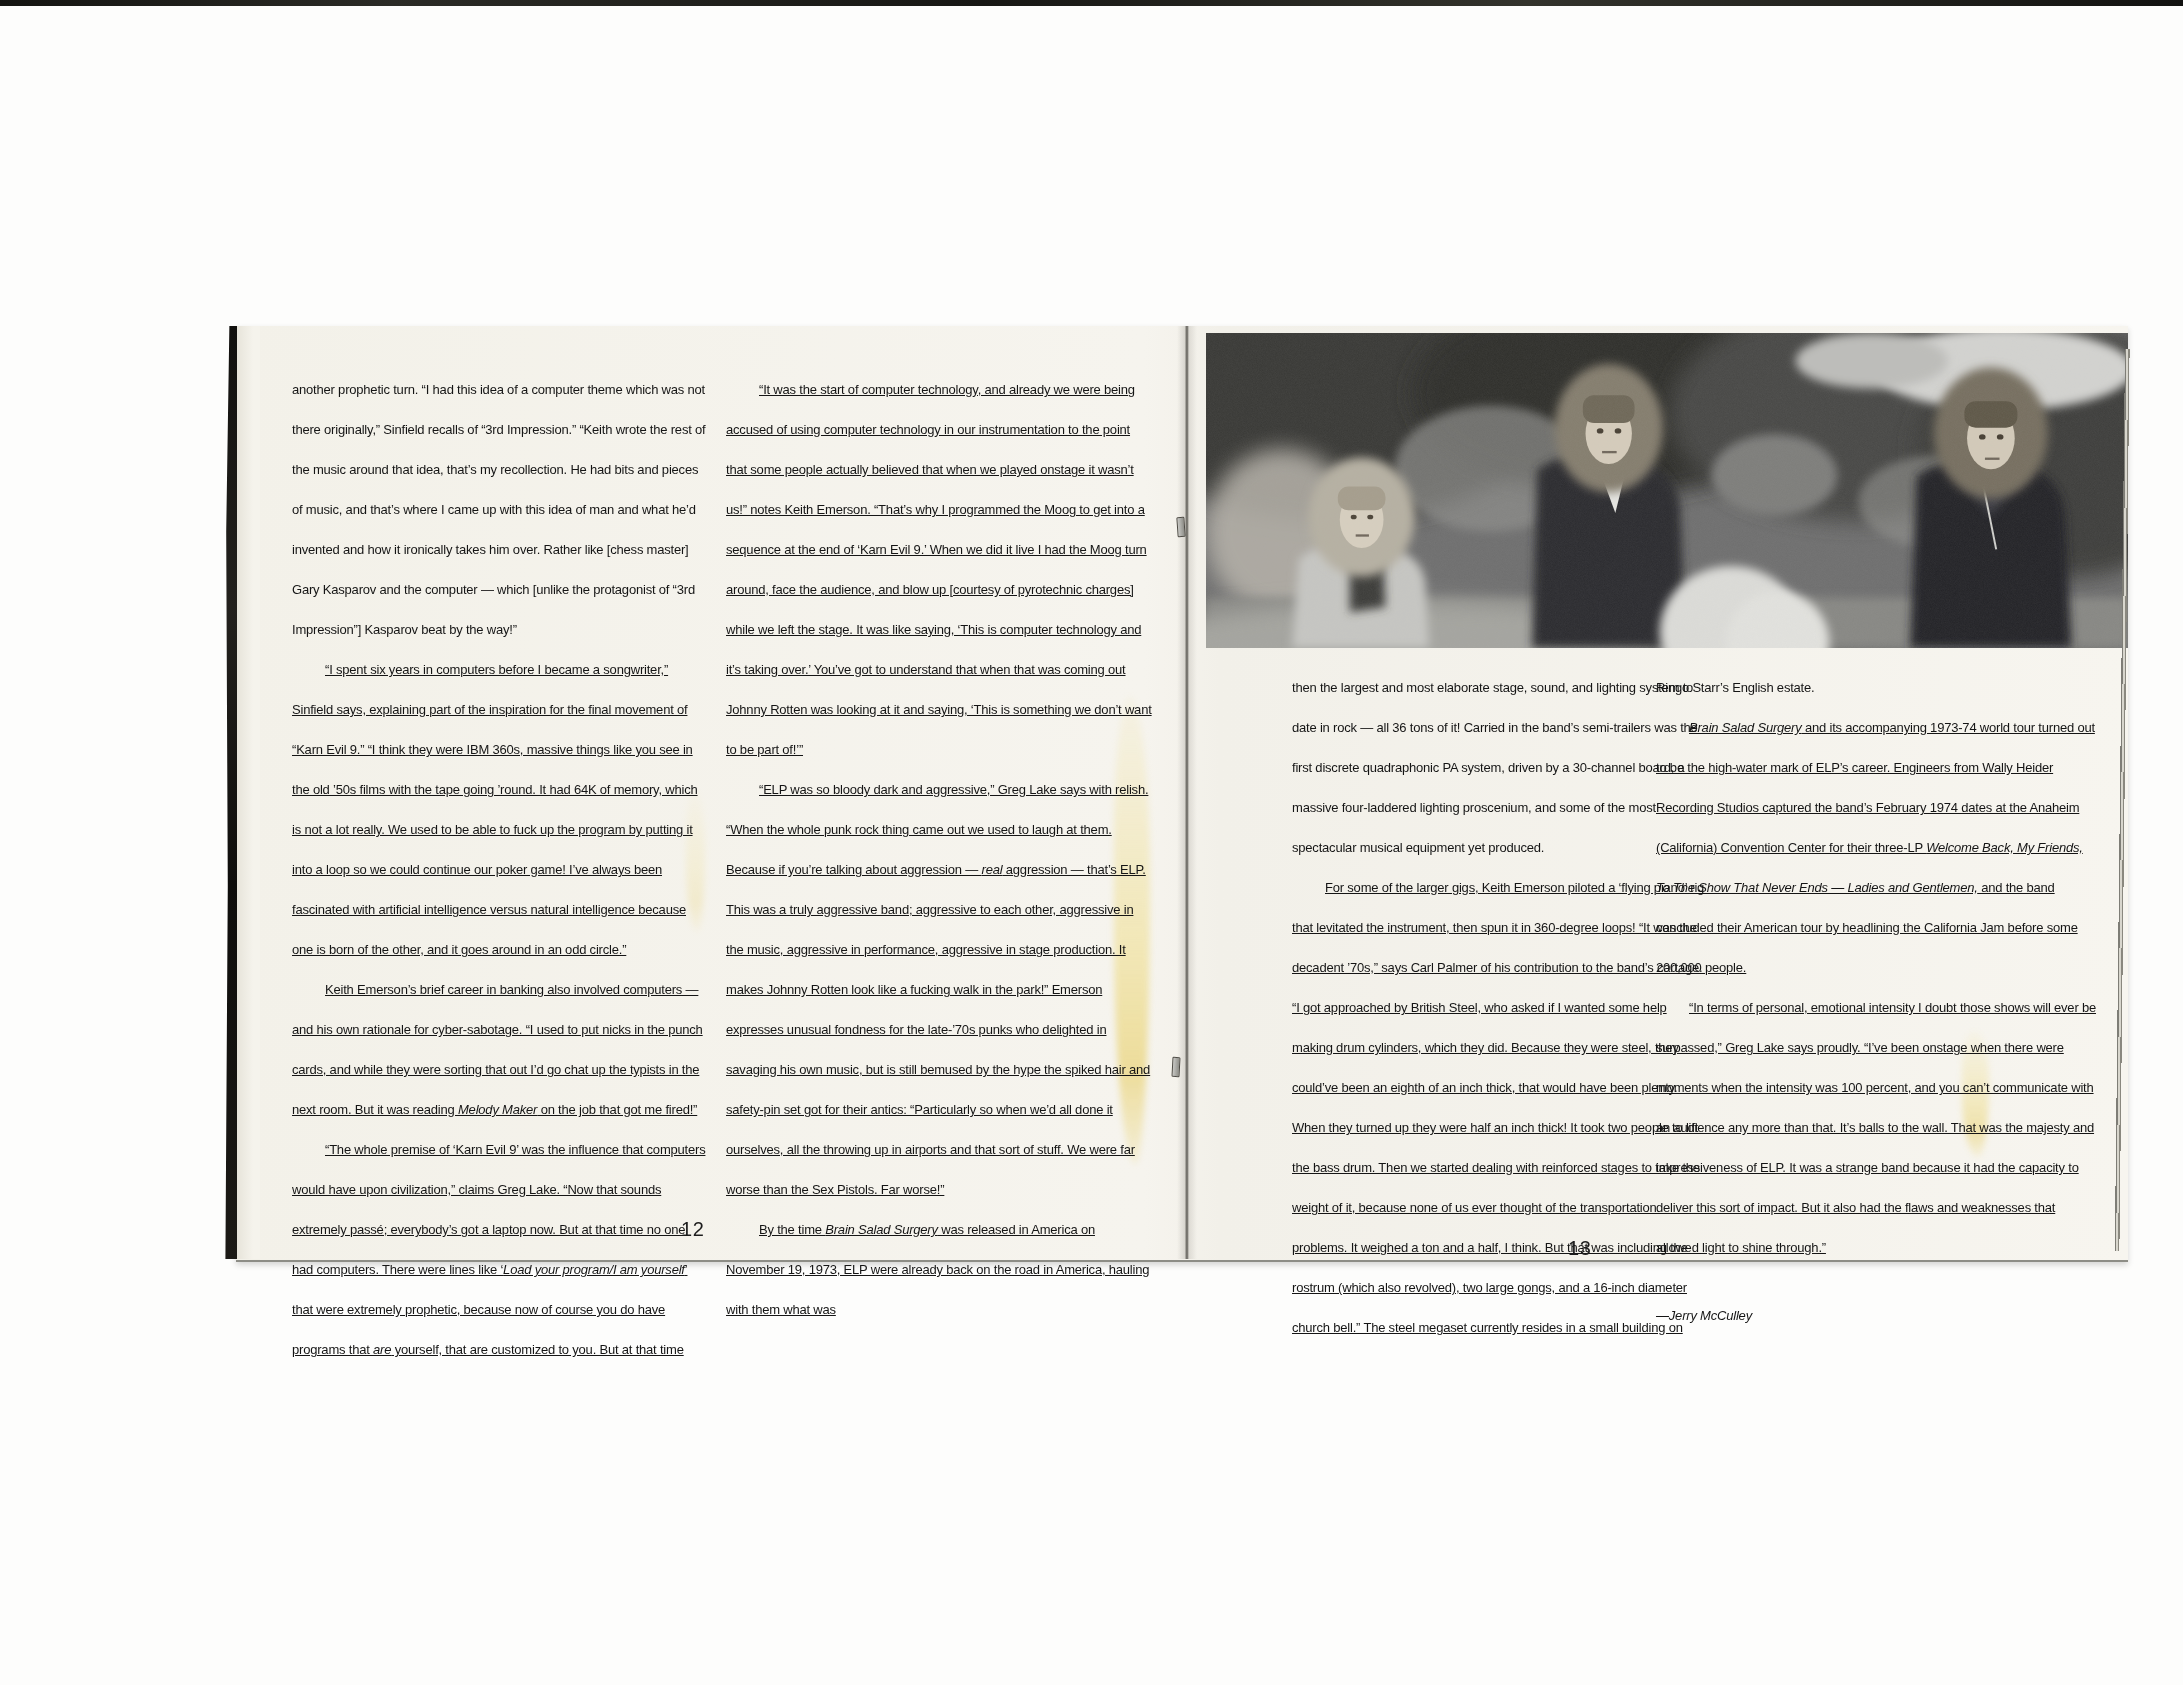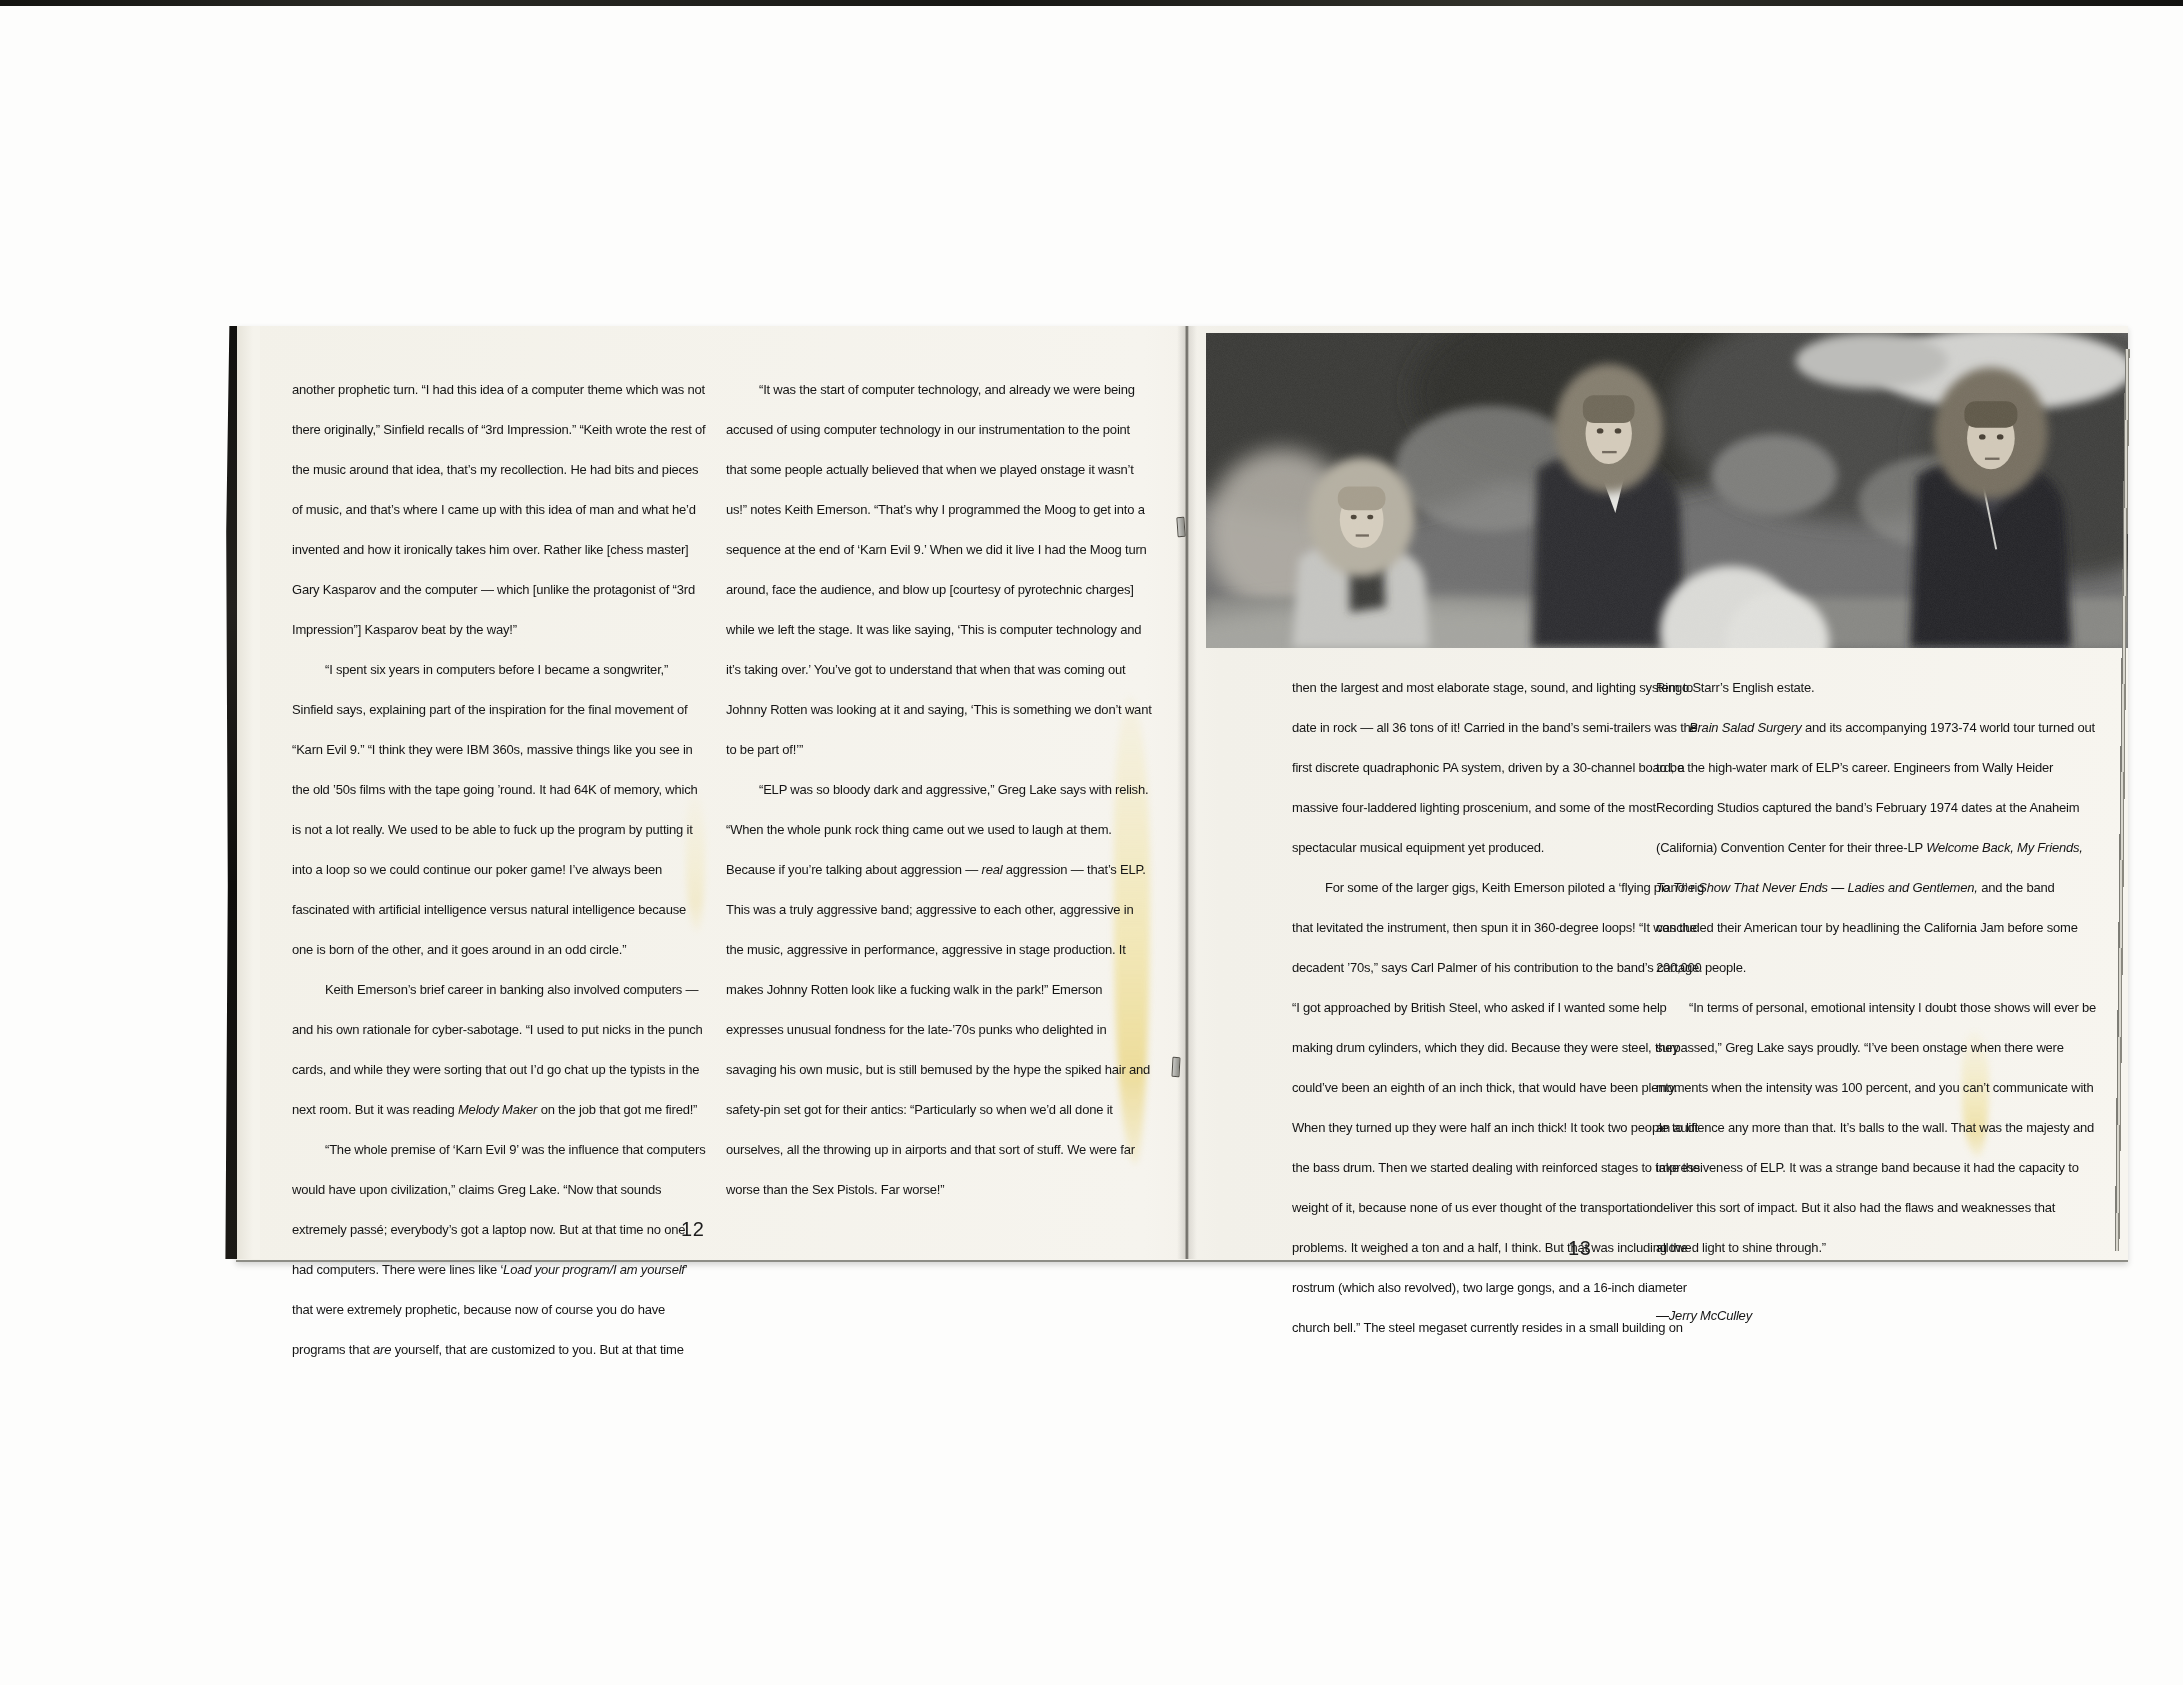--- a/index.html
+++ b/index.html
@@ -31,21 +31,21 @@
   .stain.right-stain{left:1726px;top:705px;width:26.5px;height:126px;opacity:.8;}
   .page-edges-right{position:absolute;left:1887px;top:22.5px;width:10.6px;height:902px;
       transform:rotate(0.65deg);transform-origin:top left;
       background:repeating-linear-gradient(to right,rgba(0,0,0,0) 0 2px,#7e7d76 2px 3.3px,#d8d6cd 3.3px 5.3px,#8a887f 5.3px 6.6px,rgba(0,0,0,0) 6.6px 10.6px);}
   .photo{position:absolute;left:970px;top:6.6px;width:922px;height:315px;background:#6e6e6e;
       box-shadow:0 0 0 0.7px rgba(40,40,40,.5) inset;}
   .photo svg{display:block;width:100%;height:100%;}
   .col{position:absolute;font-size:13px;line-height:40px;letter-spacing:-0.2px;color:#151515;
       text-align:left;}
   .col p{margin:0;}
-  .col p.indent{text-indent:33px;}
+  .col p.indent{text-indent:33px;text-decoration:underline;}
   .col p.byline{margin-top:28px;font-style:italic;}
   .col-l1{left:56px;top:44px;width:416px;}
   .col-l2{left:490px;top:44px;width:427px;}
   .col-r1{left:1056px;top:342px;width:413px;}
   .col-r2{left:1420px;top:342px;width:440px;}
   .pagenum{position:absolute;font-size:20px;letter-spacing:0.7px;color:#1d1d1d;}
   .pagenum.p12{left:445px;top:892px;}
   .pagenum.p13{left:1332px;top:911px;}
 </style>
 </head>
@@ -137,20 +137,21 @@
 
     <div class="col col-l1">
         <p class=""><span>another prophetic turn. “I had this idea of a computer theme which was not there originally,” Sinfield recalls of “3rd Impression.” “Keith wrote the rest of the music around that idea, that’s my recollection. He had bits and pieces of music, and that’s where I came up with this idea of man and what he’d invented and how it ironically takes him over. Rather like [chess master] Gary Kasparov and the computer — which [unlike the protagonist of “3rd Impression”] Kasparov beat by the way!”</span></p>
         <p class="indent"><span>“I spent six years in computers before I became a songwriter,” Sinfield says, explaining part of the inspiration for the final movement of “Karn Evil 9.” “I think they were IBM 360s, massive things like you see in the old ’50s films with the tape going ’round. It had 64K of memory, which is not a lot really. We used to be able to fuck up the program by putting it into a loop so we could continue our poker game! I’ve always been fascinated with artificial intelligence versus natural intelligence because one is born of the other, and it goes around in an odd circle.”</span></p>
         <p class="indent"><span>Keith Emerson’s brief career in banking also involved computers — and his own rationale for cyber-sabotage. “I used to put nicks in the punch cards, and while they were sorting that out I’d go chat up the typists in the next room. But it was reading </span><i>Melody Maker</i><span> on the job that got me fired!”</span></p>
         <p class="indent"><span>“The whole premise of ‘Karn Evil 9’ was the influence that computers would have upon civilization,” claims Greg Lake. “Now that sounds extremely passé; everybody’s got a laptop now. But at that time no one had computers. There were lines like ‘</span><i>Load your program/I am yourself</i><span>’ that were extremely prophetic, because now of course you do have programs that </span><i>are</i><span> yourself, that are customized to you. But at that time</span></p>
       </div>
     <div class="col col-l2">
         <p class="indent"><span>“It was the start of computer technology, and already we were being accused of using computer technology in our instrumentation to the point that some people actually believed that when we played onstage it wasn’t us!” notes Keith Emerson. “That’s why I programmed the Moog to get into a sequence at the end of ‘Karn Evil 9.’ When we did it live I had the Moog turn around, face the audience, and blow up [courtesy of pyrotechnic charges] while we left the stage. It was like saying, ‘This is computer technology and it’s taking over.’ You’ve got to understand that when that was coming out Johnny Rotten was looking at it and saying, ‘This is something we don’t want to be part of!’”</span></p>
         <p class="indent"><span>“ELP was so bloody dark and aggressive,” Greg Lake says with relish. “When the whole punk rock thing came out we used to laugh at them. Because if you’re talking about aggression — </span><i>real</i><span> aggression — that’s ELP. This was a truly aggressive band; aggressive to each other, aggressive in the music, aggressive in performance, aggressive in stage production. It makes Johnny Rotten look like a fucking walk in the park!” Emerson expresses unusual fondness for the late-’70s punks who delighted in savaging his own music, but is still bemused by the hype the spiked hair and safety-pin set got for their antics: “Particularly so when we’d all done it ourselves, all the throwing up in airports and that sort of stuff. We were far worse than the Sex Pistols. Far worse!”</span></p>
+        <p class="indent"><span>By the time </span><i>Brain Salad Surgery</i><span> was released in America on November 19, 1973, ELP were already back on the road in America, hauling with them what was</span></p>
       </div>
     <div class="col col-r1">
         <p class=""><span>then the largest and most elaborate stage, sound, and lighting system to date in rock — all 36 tons of it! Carried in the band’s semi-trailers was the first discrete quadraphonic PA system, driven by a 30-channel board, a massive four-laddered lighting proscenium, and some of the most spectacular musical equipment yet produced.</span></p>
         <p class="indent"><span>For some of the larger gigs, Keith Emerson piloted a ‘flying piano’ rig that levitated the instrument, then spun it in 360-degree loops! “It was the decadent ’70s,” says Carl Palmer of his contribution to the band’s cartage. “I got approached by British Steel, who asked if I wanted some help making drum cylinders, which they did. Because they were steel, they could’ve been an eighth of an inch thick, that would have been plenty. When they turned up they were half an inch thick! It took two people to lift the bass drum. Then we started dealing with reinforced stages to take the weight of it, because none of us ever thought of the transportation problems. It weighed a ton and a half, I think. But that was including the rostrum (which also revolved), two large gongs, and a 16-inch diameter church bell.” The steel megaset currently resides in a small building on</span></p>
       </div>
     <div class="col col-r2">
         <p class=""><span>Ringo Starr’s English estate.</span></p>
         <p class="indent"><i>Brain Salad Surgery</i><span> and its accompanying 1973-74 world tour turned out to be the high-water mark of ELP’s career. Engineers from Wally Heider Recording Studios captured the band’s February 1974 dates at the Anaheim (California) Convention Center for their three-LP </span><i>Welcome Back, My Friends, To The Show That Never Ends — Ladies and Gentlemen,</i><span> and the band concluded their American tour by headlining the California Jam before some 200,000 people.</span></p>
         <p class="indent"><span>“In terms of personal, emotional intensity I doubt those shows will ever be surpassed,” Greg Lake says proudly. “I’ve been onstage when there were moments when the intensity was 100 percent, and you can’t communicate with an audience any more than that. It’s balls to the wall. That was the majesty and impressiveness of ELP. It was a strange band because it had the capacity to deliver this sort of impact. But it also had the flaws and weaknesses that allowed light to shine through.”</span></p>
         <p class="byline">—Jerry McCulley</p>

